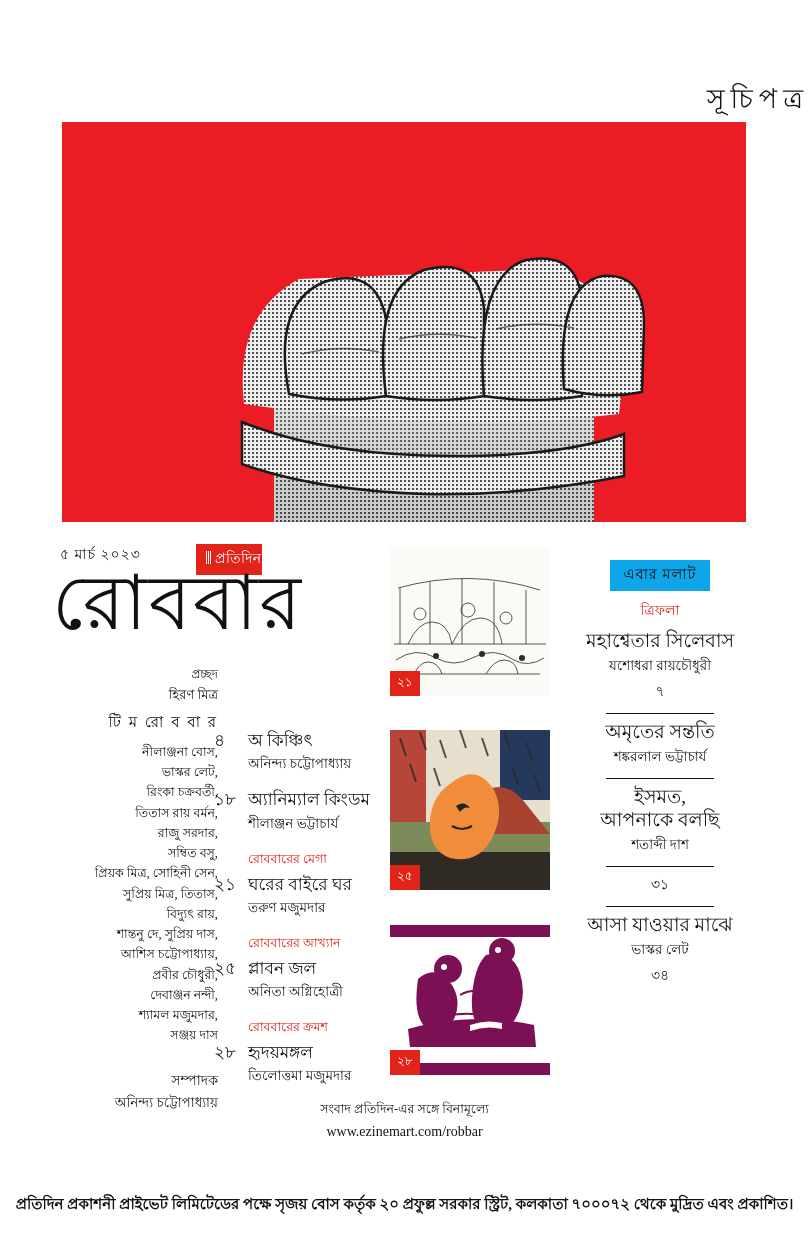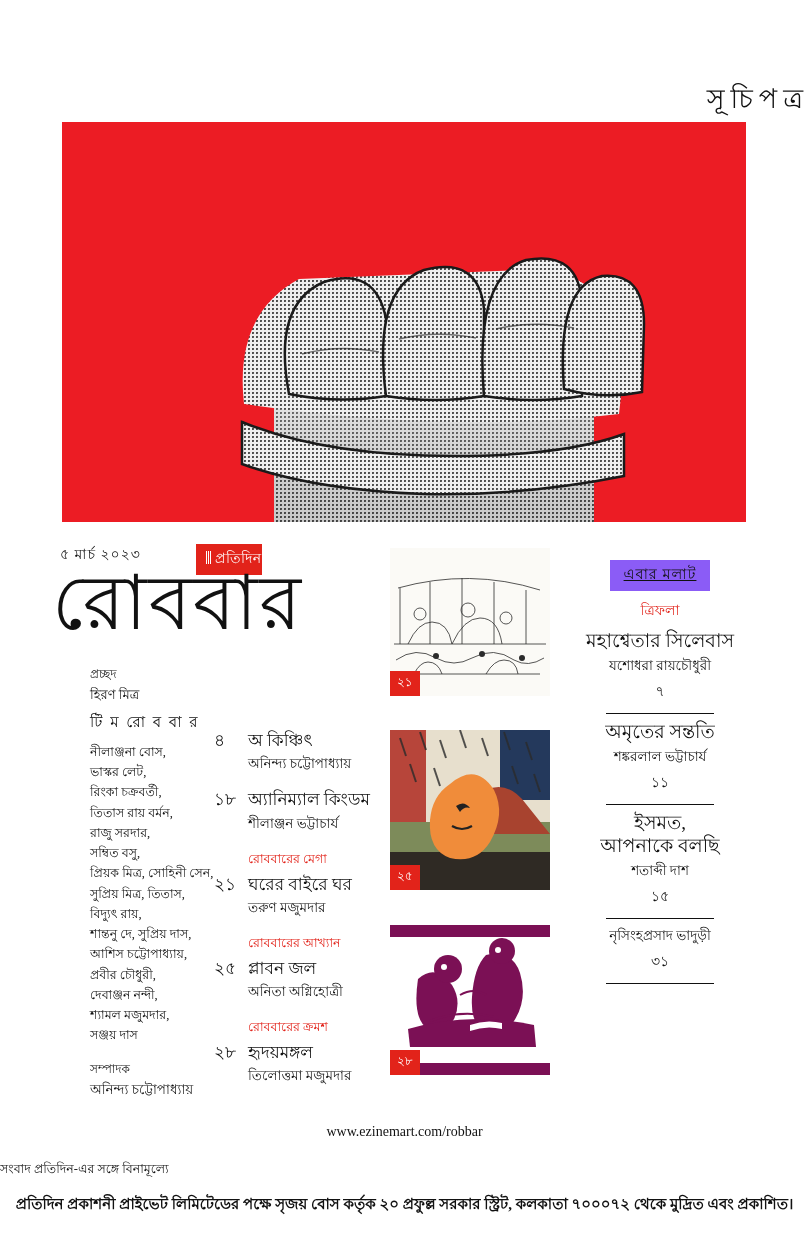--- a/index.html
+++ b/index.html
@@ -59,29 +59,29 @@
     font-size:76px;
     line-height:1;
     letter-spacing:2px;
     color:#111;
     font-family:"Liberation Serif", serif;
     font-weight:400;
   }
   
   .leftcol{
     position:absolute;left:90px;top:665px;width:128px;
-    text-align:left;
+    text-align:right;
     font-size:12.5px;
     line-height:1.55;
     color:#111;
   }
   .leftcol .lbl{font-size:12px;margin-bottom:1px;}
   .leftcol .team{font-size:15px;letter-spacing:2px;margin:6px 0 8px;}
   .leftcol .names{font-size:12.5px;line-height:1.62;}
-  .leftcol .edlabel{margin-top:14px;font-size:12px;}
+  .leftcol .edlabel{margin-top:24px;font-size:14px;}
   .leftcol .editor{font-size:13.5px;margin-top:2px;}
   .leftcol .cover-by{font-size:13px;margin-top:1px;margin-bottom:4px;}
 
   
   .midcol{
     position:absolute;left:214px;top:730px;width:170px;
   }
   .entry{margin-bottom:13px;}
   .entry .ttl{
     font-size:17px;line-height:1.25;color:#111;
@@ -107,34 +107,34 @@
   #thumb1{left:390px;top:548px;width:160px;height:148px;background:#fdfdfb;}
   #thumb2{left:390px;top:730px;width:160px;height:160px;background:#e8e0cf;}
   #thumb3{left:390px;top:925px;width:160px;height:150px;background:#ffffff;}
 
   
   .rightcol{
     position:absolute;left:560px;top:560px;width:200px;
     text-align:center;
   }
   .ebar{
-    display:inline-block;background:#8b5cf6;color:#111;
-    font-size:14.5px;padding:3px 14px 4px;letter-spacing:1px;text-decoration:underline;
+    display:inline-block;background:#0ea5e9;color:#111;
+    font-size:14.5px;padding:3px 14px 4px;letter-spacing:1px;
   }
   .trifola{color:#e2231a;font-size:14px;margin-top:8px;}
   .ritem{margin-top:6px;}
   .ritem .rt{font-size:19px;line-height:1.25;color:#111;}
   .ritem .ra{font-size:13.5px;margin-top:2px;}
   .ritem .rp{font-size:14px;margin-top:2px;}
   .rule{
     width:108px;height:1px;background:#111;margin:9px auto 6px;
   }
   
   .foot1{
-    position:absolute;left:0;right:0;top:1160px;
+    position:absolute;left:0;right:0;top:1100px;text-align:center;
     font-size:12.5px;color:#111;
   }
   .foot2{
     position:absolute;left:0;right:0;top:1124px;text-align:center;
     font-size:14px;color:#111;font-family:"Liberation Serif", serif;
   }
   .foot3{
     position:absolute;left:0;right:0;top:1192px;text-align:center;
     font-size:15px;color:#111;font-weight:bold;
   }
@@ -323,34 +323,36 @@
     <div id="right-items">
         <div class="ritem">
           <div class="rt">মহাশ্বেতার সিলেবাস</div>
           <div class="ra">যশোধরা রায়চৌধুরী</div>
           <div class="rp">৭</div>
         </div>
         <div class="rule"></div>
         <div class="ritem">
           <div class="rt">অমৃতের সন্ততি</div>
           <div class="ra">শঙ্করলাল ভট্টাচার্য</div>
-          <div class="rp">১১</div>
         </div>
         <div class="rule"></div>
         <div class="ritem">
           <div class="rt">ইসমত,<br>আপনাকে বলছি</div>
           <div class="ra">শতাব্দী দাশ</div>
-          <div class="rp">১৫</div>
         </div>
         <div class="rule"></div>
         <div class="ritem">
-          <div class="ra">নৃসিংহপ্রসাদ ভাদুড়ী</div>
           <div class="rp">৩১</div>
         </div>
         <div class="rule"></div>
+        <div class="ritem">
+          <div class="rt">আসা যাওয়ার মাঝে</div>
+          <div class="ra">ভাস্কর লেট</div>
+          <div class="rp">৩৪</div>
+        </div>
       </div>
   </div>
 
   <div class="foot1">সংবাদ প্রতিদিন-এর সঙ্গে বিনামূল্যে</div>
   <div class="foot2">www.ezinemart.com/robbar</div>
   <div class="foot3">প্রতিদিন প্রকাশনী প্রাইভেট লিমিটেডের পক্ষে সৃজয় বোস কর্তৃক ২০ প্রফুল্ল সরকার স্ট্রিট, কলকাতা ৭০০০৭২ থেকে মুদ্রিত এবং প্রকাশিত।</div>
 
 </div>
 
 </body></html>

